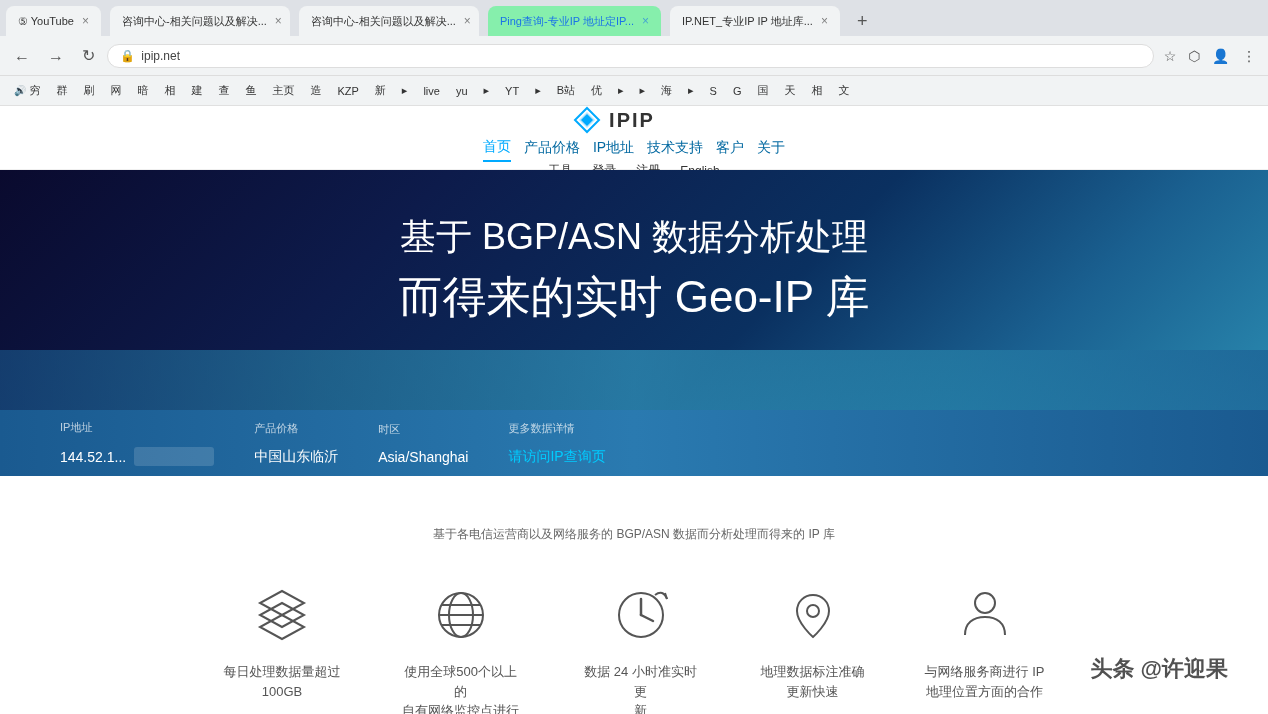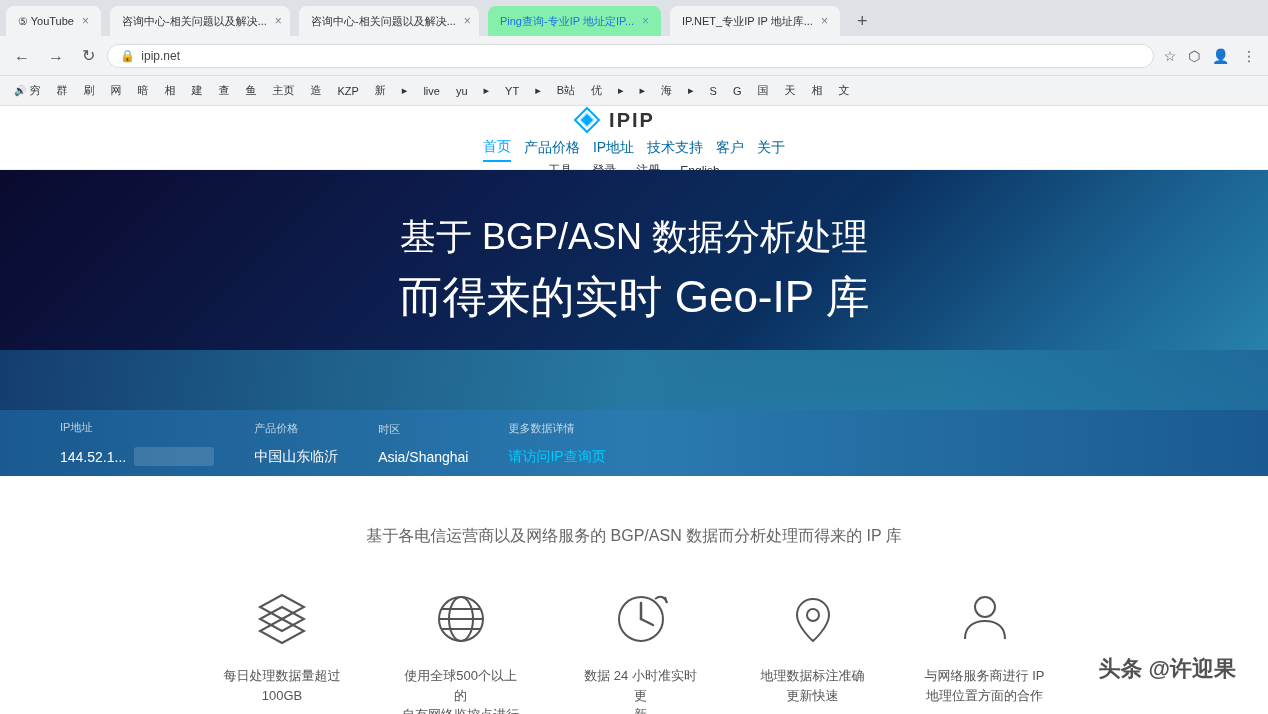--- a/index.html
+++ b/index.html
@@ -47,29 +47,29 @@
     
     .ip-info-bar { background: linear-gradient(90deg, #1a5a90, #2a7ab0, #1a5a90); display: flex; align-items: center; padding: 10px 60px; gap: 40px; }
     .ip-field { display: flex; flex-direction: column; gap: 12px; }
     .ip-label { font-size: 11px; color: rgba(255,255,255,0.7); }
     .ip-value { font-size: 14px; color: #fff; display: flex; align-items: center; gap: 8px; }
     .ip-value-input { background: rgba(255,255,255,0.15); border: none; color: #fff; font-size: 13px; padding: 2px 8px; border-radius: 3px; width: 80px; }
 
     
     .tech-section { padding: 50px 60px 40px; text-align: center; }
     .section-title { font-size: 24px; color: #333; margin-bottom: 10px; }
-    .section-subtitle { font-size: 16px; color: #666; margin-bottom: 40px; }
+    .section-subtitle { font-size: 12px; color: #666; margin-bottom: 40px; }
 
     .tech-icons { display: flex; justify-content: center; gap: 60px; }
     .tech-item { display: flex; flex-direction: column; align-items: center; gap: 15px; max-width: 120px; }
     .tech-icon-wrap { width: 64px; height: 64px; display: flex; align-items: center; justify-content: center; }
     .tech-desc { font-size: 13px; color: #555; line-height: 1.5; text-align: center; }
 
     
-    .watermark { position: fixed; bottom: 30px; right: 32px; font-size: 22px; color: #333; font-weight: bold; opacity: 0.85; pointer-events: none; }
+    .watermark { position: fixed; bottom: 30px; right: 40px; font-size: 22px; color: #333; font-weight: bold; opacity: 0.85; pointer-events: none; }
   </style>
 </head>
 <body>
 
 <div class="browser-chrome">
 
   <div class="tab-bar">
     <div class="tab">
       <span>⑤ YouTube</span>
       <span class="tab-close">×</span>

